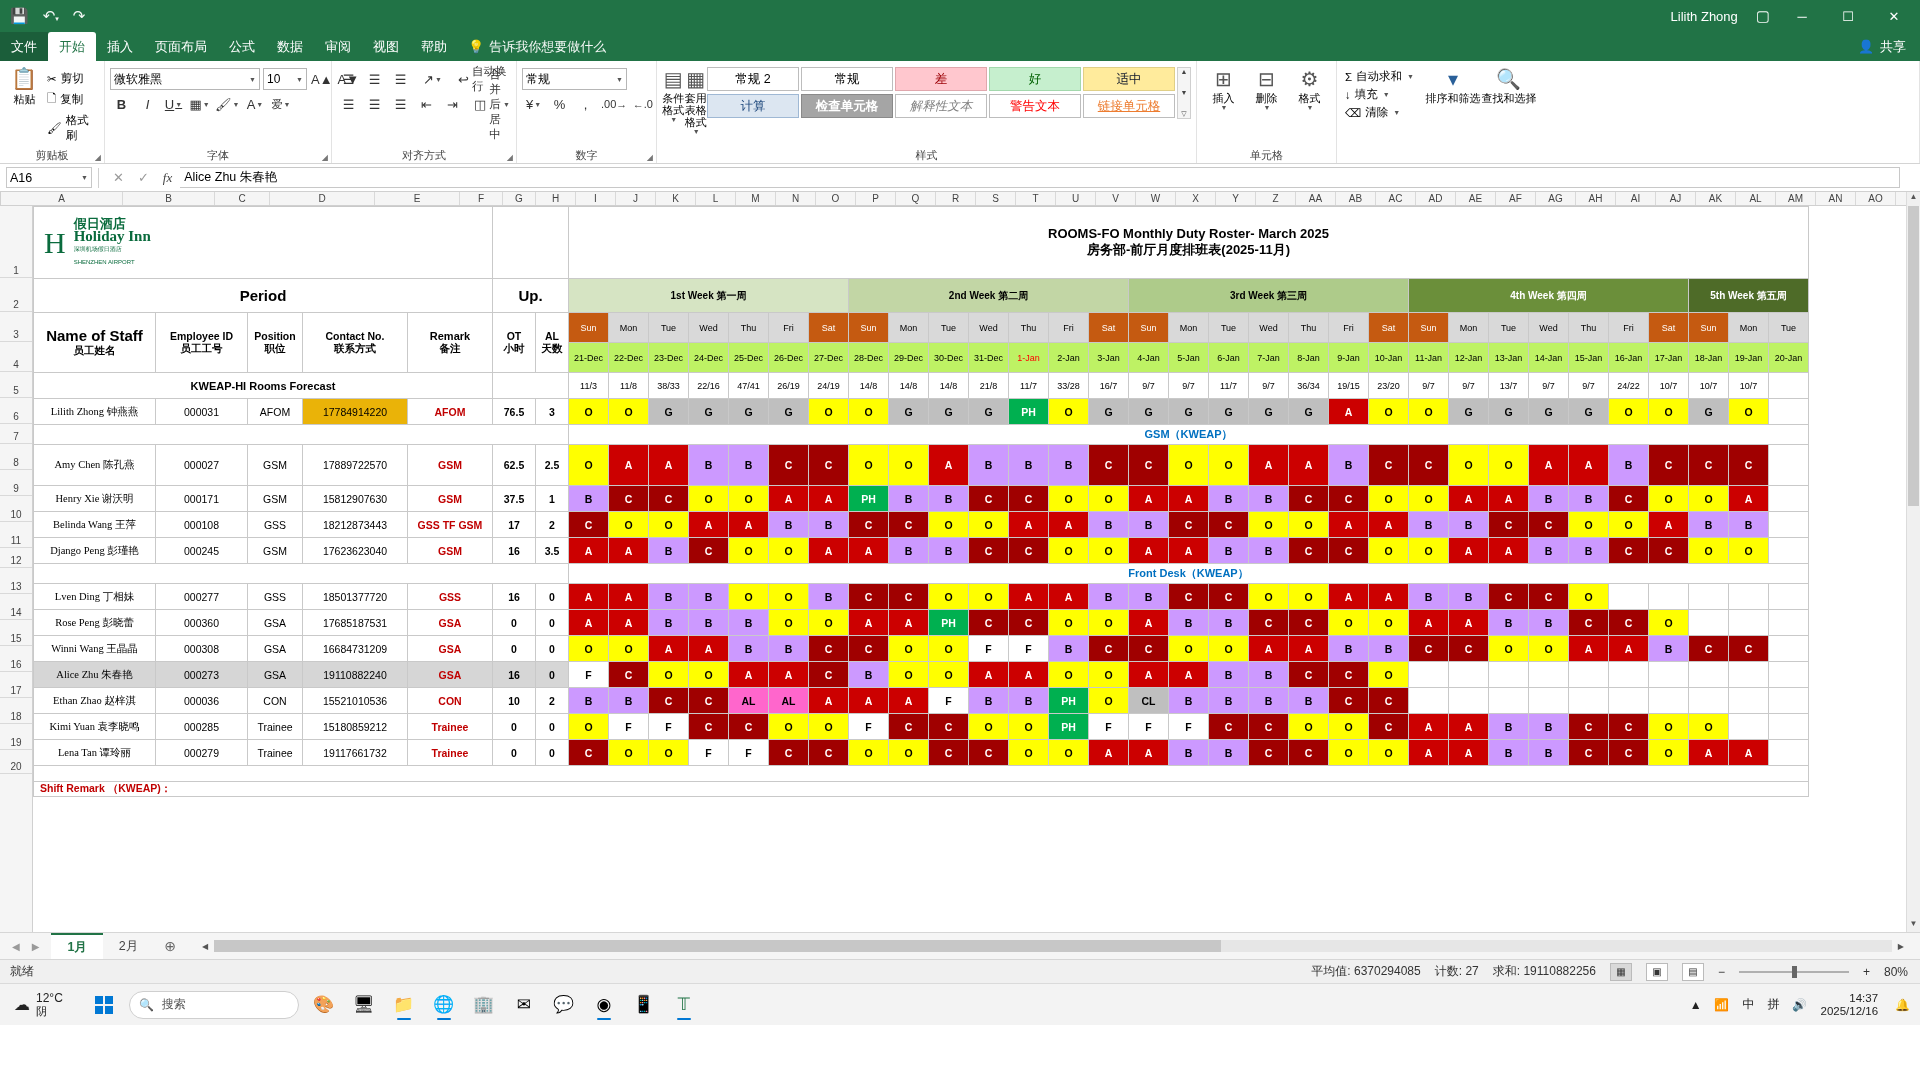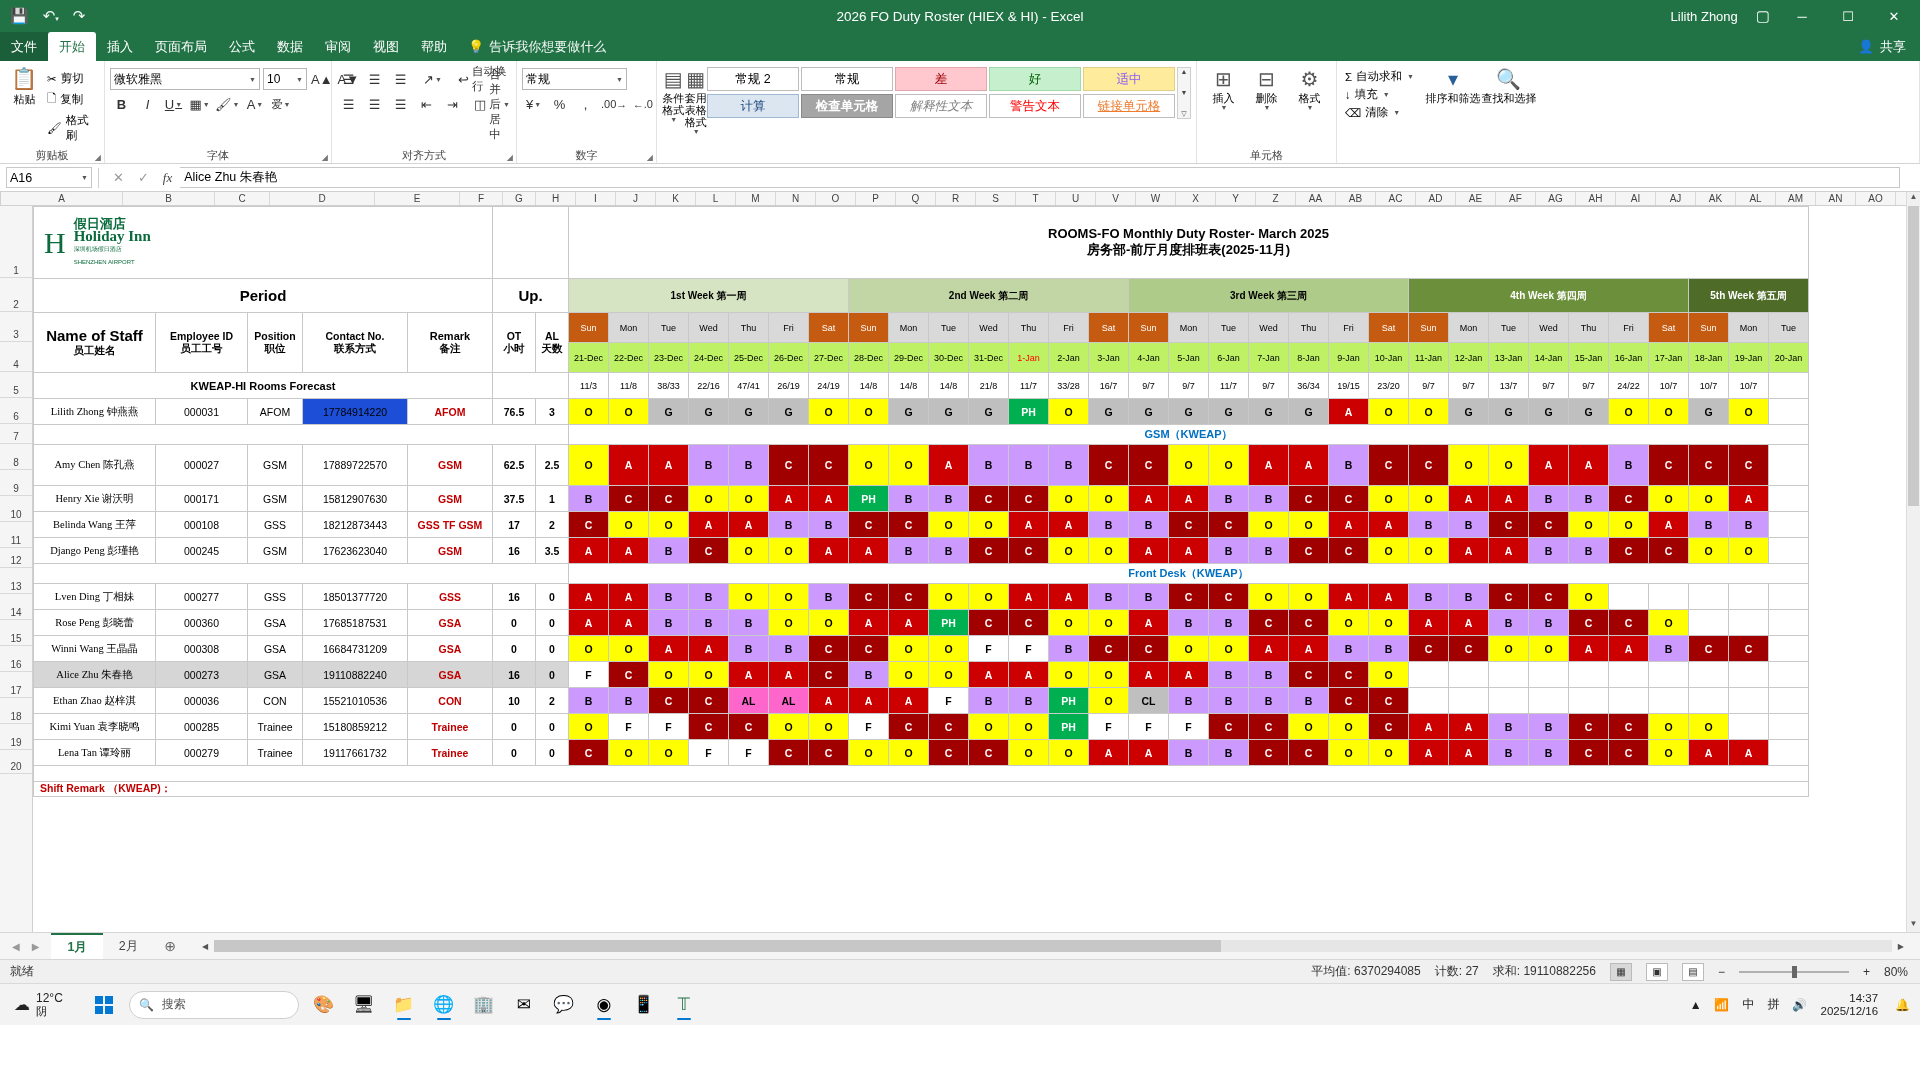--- a/index.html
+++ b/index.html
@@ -151,21 +151,20 @@
 </style>
 </head>
 <body>
 
 <div class="titlebar">
   <div class="tb-left">
     <span class="tb-icon">💾</span>
     <span class="tb-icon">↶<span style="font-size:7px">▾</span></span>
     <span class="tb-icon">↷</span>
   </div>
-  <div class="tb-title">2026 FO Duty Roster (HIEX &amp; HI)  -  Excel</div>
   <div class="tb-right">
     <span>Lilith Zhong</span>
     <span class="tb-icon">▢</span>
     <span class="tb-btn">─</span>
     <span class="tb-btn">☐</span>
     <span class="tb-btn tb-close">✕</span>
   </div>
 </div>
 
 <div class="menubar">
@@ -315,30 +314,31 @@
         </div>
         <div class="sg-col">
           <div class="stylecell" style="background:#ffc7ce;color:#9c0006;border-color:#e0a7ad">差</div>
           <div class="stylecell" style="background:#fff;color:#7f7f7f;font-style:italic;border-color:#bdbdbd">解释性文本</div>
         </div>
         <div class="sg-col">
           <div class="stylecell" style="background:#c6efce;color:#006100;border-color:#a3d8ad">好</div>
           <div class="stylecell" style="background:#fff;color:#ff0000;border-color:#bdbdbd">警告文本</div>
         </div>
         <div class="sg-col">
-          <div class="stylecell" style="background:#ffeb9c;color:#8b5cf6;border-color:#e0cf87">适中</div>
+          <div class="stylecell" style="background:#ffeb9c;color:#0f172a;border-color:#e0cf87">适中</div>
           <div class="stylecell" style="background:#fff;color:#ed7d31;text-decoration:underline;border-color:#bdbdbd">链接单元格</div>
         </div>
         <div class="sg-scroll">
           <span>▲</span>
           <span>▼</span>
           <span>▽</span>
         </div>
       </div>
     </div>
+    <div class="glabel">样式</div>
   </div>
 
   <div class="rgroup" style="width:140px">
     <div class="gbody">
       <div class="bigbtn">
         <span class="bigicon">⊞</span>
         <span class="lbl">插入</span>
         <span class="caret">▼</span>
       </div>
       <div class="bigbtn">
@@ -671,21 +671,21 @@
               <td>24/22</td>
               <td>10/7</td>
               <td>10/7</td>
               <td>10/7</td>
               <td></td>
             </tr>
             <tr style="height:26px">
               <td class="leftname" style="background:#fff;font-size:10.5px">Lilith Zhong 钟燕燕</td>
               <td style="background:#fff;">000031</td>
               <td style="background:#fff;">AFOM</td>
-              <td style="background:#1d4ed8;">17784914220</td>
+              <td style="background:#eab308;">17784914220</td>
               <td style="background:#fff;" class="redbold">AFOM</td>
               <td style="background:#fff;font-weight:bold">76.5</td>
               <td style="background:#fff;font-weight:bold">3</td>
               <td class="cellO" style="font-weight:bold">O</td>
               <td class="cellO" style="font-weight:bold">O</td>
               <td class="cellG" style="font-weight:bold">G</td>
               <td class="cellG" style="font-weight:bold">G</td>
               <td class="cellG" style="font-weight:bold">G</td>
               <td class="cellG" style="font-weight:bold">G</td>
               <td class="cellO" style="font-weight:bold">O</td>

